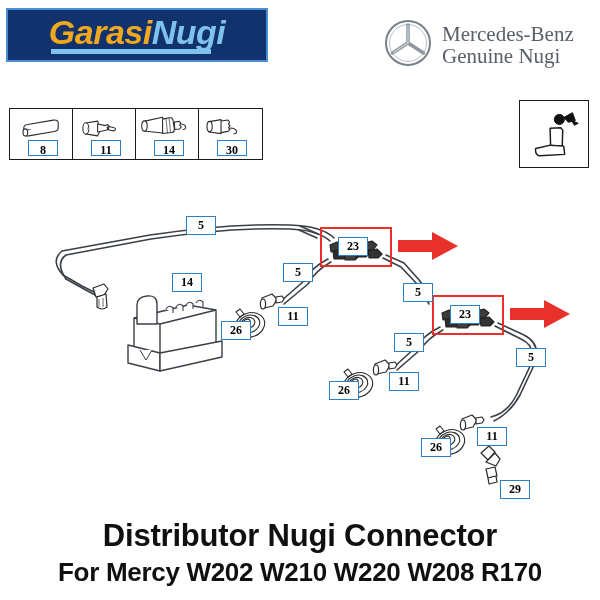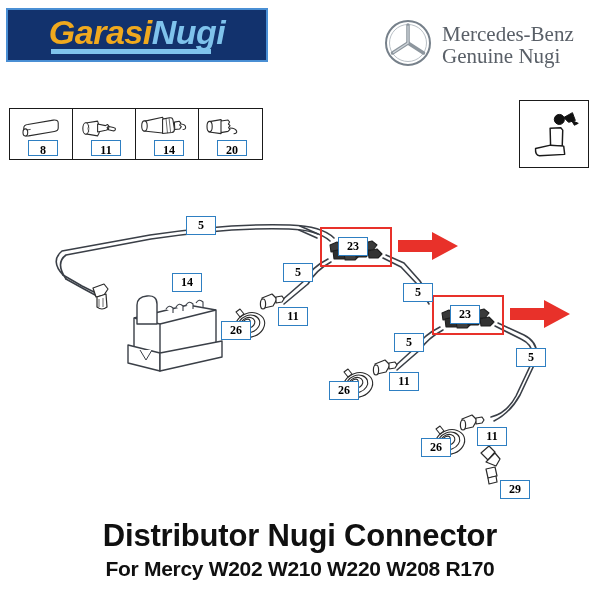--- a/index.html
+++ b/index.html
@@ -172,21 +172,21 @@
     font-weight: bold;
     color: #101010;
     letter-spacing: -0.2px;
   }
   .title-sub {
     position: absolute;
     left: 0;
     top: 557px;
     width: 600px;
     text-align: center;
-    font-size: 21px;
+    font-size: 26px;
     font-weight: bold;
     color: #101010;
     letter-spacing: -0.3px;
   }
 </style>
 </head>
 <body>
 
 <div id="page">
 
@@ -261,21 +261,21 @@
 
     <div class="part-cell">
       <svg class="part-art" viewBox="0 0 63 34">
         <g fill="#ffffff" stroke="#2b2b2b" stroke-width="1.1" stroke-linejoin="round">
           <path d="M10 21 Q7.6 16 10.4 10.6 L22 8.6 Q25.6 15 22 22.6 Z"></path>
           <ellipse cx="10.6" cy="15.6" rx="2.6" ry="5.2"></ellipse>
           <path d="M22 10 L29 9 L30.6 11 L29.4 13 L31 14.6 L29.6 16.6 L31 18.4 L29 20.4 L22 21.6 Z"></path>
           <path d="M31 17 Q36.6 17.4 37.6 20 Q38.4 22.4 34.6 22.8" fill="none"></path>
         </g>
       </svg>
-      <div class="tag">20</div>
+      <div class="tag">30</div>
     </div>
 
   </div>
 
   <div class="seat-box">
     <svg viewBox="0 0 70 68" width="100%" height="100%">
       <g fill="#111" stroke="#111">
         <circle cx="40.5" cy="19" r="5.2"></circle>
         <path d="M45 17 L54 12 L57 20 L50 22 Z"></path>
         <path d="M53 20 L60 23 L56 25 Z"></path>

